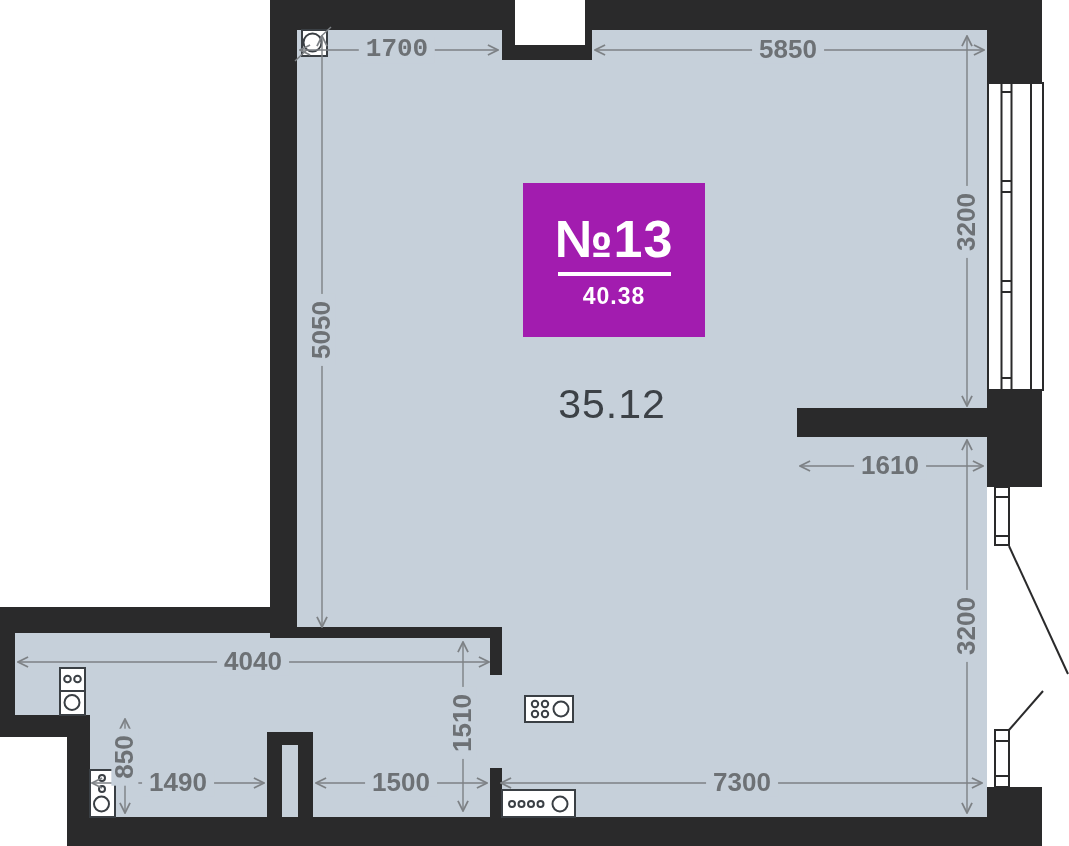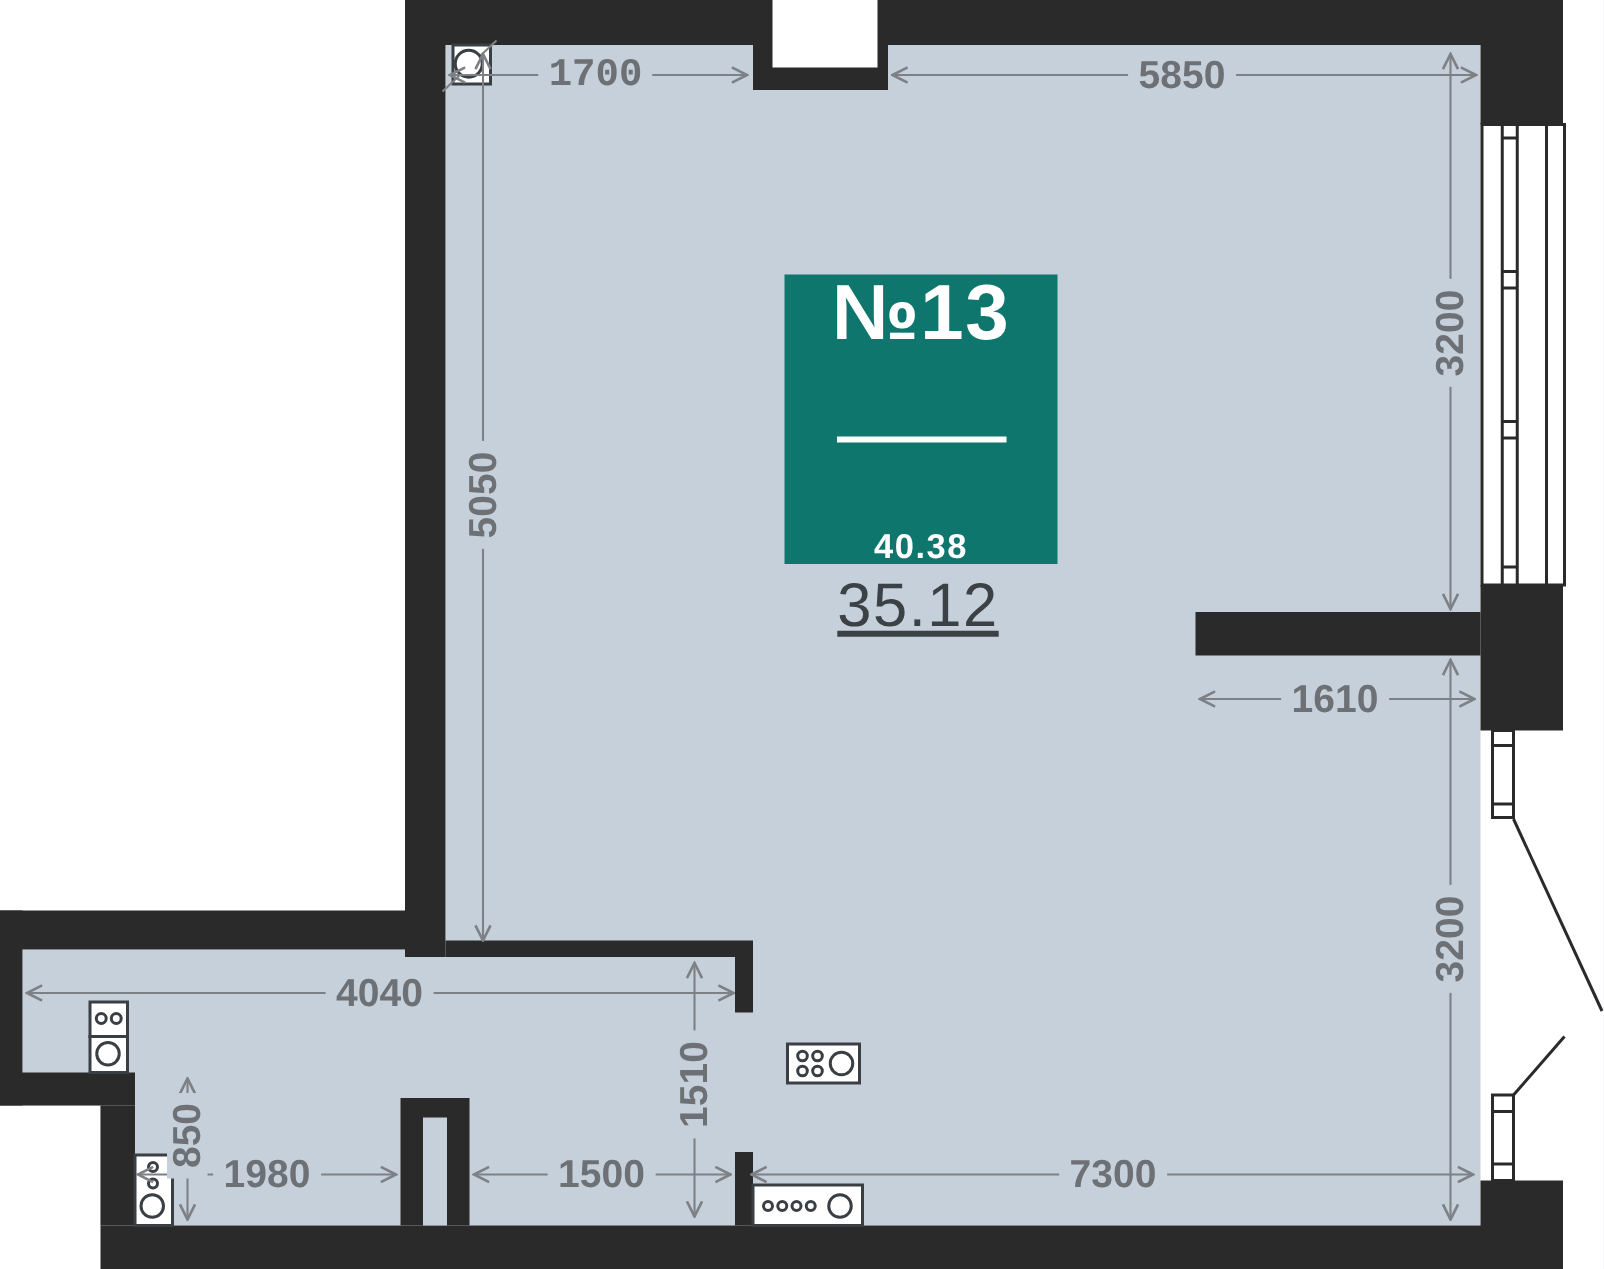--- a/index.html
+++ b/index.html
@@ -7,23 +7,23 @@
   .floor{position:absolute;background:#c6d0da;}
   .wall{position:absolute;background:#2a2a2b;}
   .white{position:absolute;background:#ffffff;}
   .slot{position:absolute;background:#c6d0da;}
   svg.overlay{position:absolute;left:0;top:0;z-index:5;}
   .dim-label{position:absolute;z-index:8;font-size:26px;font-weight:700;color:#6d7175;
              background:#c6d0da;padding:0 7px;white-space:nowrap;line-height:1.05;
              transform:translate(-50%,-50%);}
   .dim-label.rot{transform:translate(-50%,-50%) rotate(-90deg);}
   .area-label{position:absolute;z-index:8;font-size:41px;font-weight:400;color:#3c4146;
-              letter-spacing:1px;white-space:nowrap;transform:translate(-50%,-50%);text-decoration:underline;}
-  #badge{position:absolute;left:523px;top:183px;width:182px;height:193px;background:#0f766e;
-         z-index:9;display:flex;flex-direction:column;align-items:center;justify-content:space-between;}
+              letter-spacing:1px;white-space:nowrap;transform:translate(-50%,-50%);}
+  #badge{position:absolute;left:523px;top:183px;width:182px;height:154px;background:#a21caf;
+         z-index:9;display:flex;flex-direction:column;align-items:center;justify-content:center;}
   #badge .unit{font-size:52px;font-weight:700;color:#ffffff;letter-spacing:1px;line-height:1;}
   #badge .rule{width:113px;height:4px;background:#ffffff;margin:7px 0 9px 0;}
   #badge .tot{font-size:23px;font-weight:700;color:#ffffff;letter-spacing:1px;line-height:1;}
 </style>
 </head>
 <body>
 
 <div id="plan">
 
   <div class="floor" style="left:297px;top:30px;width:690px;height:787px;"></div>
@@ -138,21 +138,21 @@
 
   <span class="dim-label" style="left:397px;top:50px;font-family:Liberation Mono, monospace;">1700</span>
   <span class="dim-label" style="left:788px;top:50px;">5850</span>
   <span class="dim-label rot" style="left:322px;top:330px;">5050</span>
   <span class="dim-label rot" style="left:967px;top:222px;">3200</span>
   <span class="dim-label" style="left:890px;top:466px;">1610</span>
   <span class="dim-label rot" style="left:967px;top:626px;">3200</span>
   <span class="dim-label" style="left:253px;top:662px;">4040</span>
   <span class="dim-label rot" style="left:463px;top:723px;">1510</span>
   <span class="dim-label rot" style="left:125px;top:757px;">850</span>
-  <span class="dim-label" style="left:178px;top:783px;">1980</span>
+  <span class="dim-label" style="left:178px;top:783px;">1490</span>
   <span class="dim-label" style="left:401px;top:783px;text-align:center;">1500</span>
   <span class="dim-label" style="left:742px;top:783px;">7300</span>
 
   <span class="area-label" style="left:612px;top:404px;">35.12</span>
 
   <div id="badge">
     <span class="unit">№13</span>
     <div class="rule"></div>
     <span class="tot">40.38</span>
   </div>

